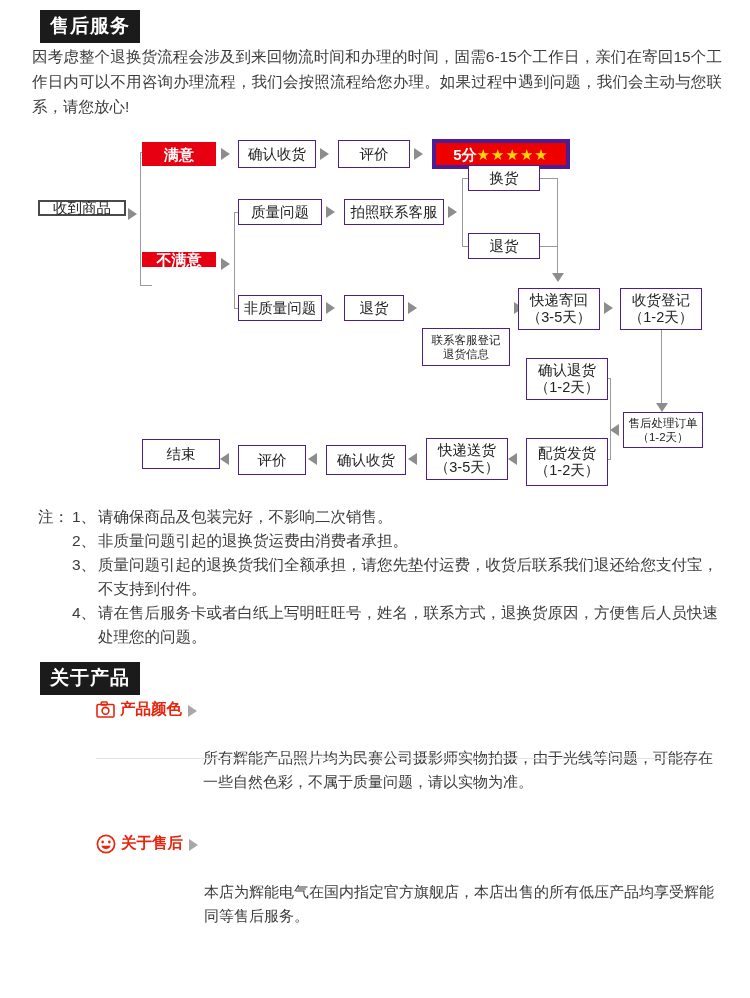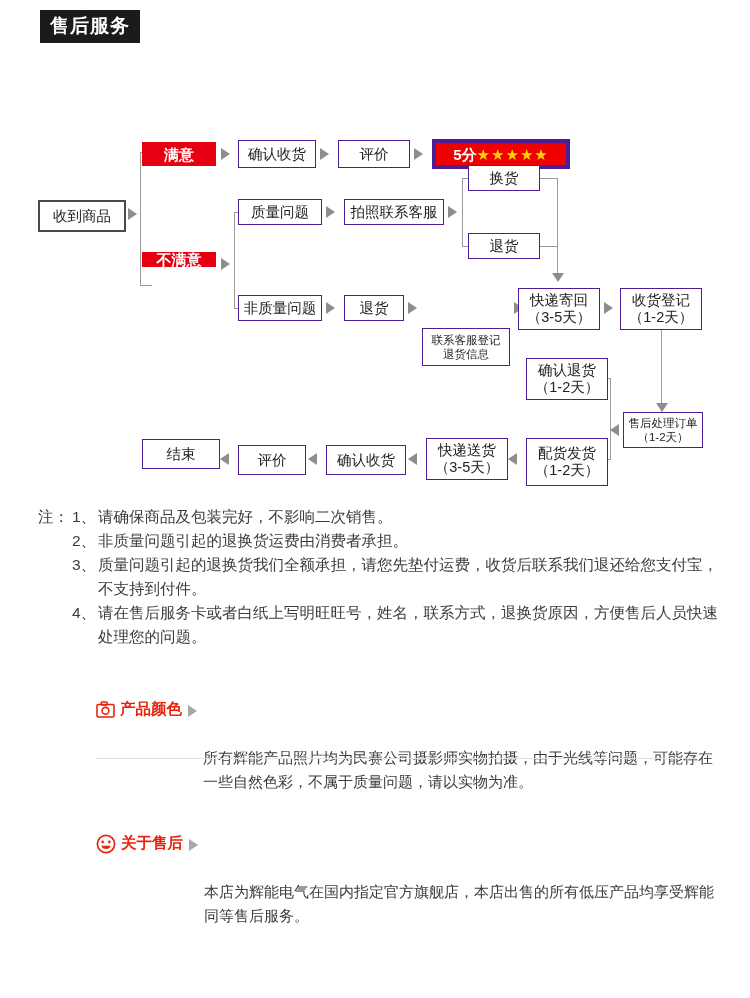--- a/index.html
+++ b/index.html
@@ -107,24 +107,25 @@
 </style>
 </head>
 <body>
 
 <div class="page">
 
   <div class="tag-wrap" style="left:40px; top:10px;">
     <span class="tag">售后服务</span>
   </div>
 
+  <p class="intro">因考虑整个退换货流程会涉及到来回物流时间和办理的时间，固需6-15个工作日，亲们在寄回15个工作日内可以不用咨询办理流程，我们会按照流程给您办理。如果过程中遇到问题，我们会主动与您联系，请您放心!</p>
 
   <div class="flow">
 
-    <div class="node thick" style="left:38px; top:70px; width:88px; height:32px;">收到商品</div>
+    <div class="node thick" style="left:38px; top:70px; width:88px; height:16px;">收到商品</div>
     <div class="arw r" style="left:128px; top:78px;"></div>
 
     <div class="ln v" style="left:140px; top:22px; height:134px;"></div>
     <div class="ln h" style="left:140px; top:22px; width:12px;"></div>
     <div class="ln h" style="left:140px; top:155px; width:12px;"></div>
 
     <div class="node red" style="left:142px; top:12px; width:74px; height:24px;">满意</div>
     <div class="arw r" style="left:221px; top:18px;"></div>
 
     <div class="node" style="left:238px; top:10px; width:78px; height:28px;">确认收货</div>
@@ -230,20 +231,23 @@
       <span class="num">3、</span>
       <span class="txt">质量问题引起的退换货我们全额承担，请您先垫付运费，收货后联系我们退还给您支付宝，不支持到付件。</span>
     </div>
     <div class="row">
       <span class="lead"></span>
       <span class="num">4、</span>
       <span class="txt">请在售后服务卡或者白纸上写明旺旺号，姓名，联系方式，退换货原因，方便售后人员快速处理您的问题。</span>
     </div>
   </div>
 
+  <div class="tag-wrap" style="left:40px; top:662px;">
+    <span class="tag">关于产品</span>
+  </div>
 
   <div class="about-items">
 
     <div class="about-row">
       <div class="about-label">
         <span>
           <svg width="19" height="17" viewBox="0 0 19 17" aria-hidden="true">
             <rect x="1" y="3.5" width="17" height="12.5" rx="1.2" fill="none" stroke="#e8240c" stroke-width="1.6"></rect>
             <rect x="5.2" y="1" width="6" height="3" rx="0.8" fill="none" stroke="#e8240c" stroke-width="1.5"></rect>
             <circle cx="9.5" cy="9.8" r="3.4" fill="none" stroke="#e8240c" stroke-width="1.6"></circle>

